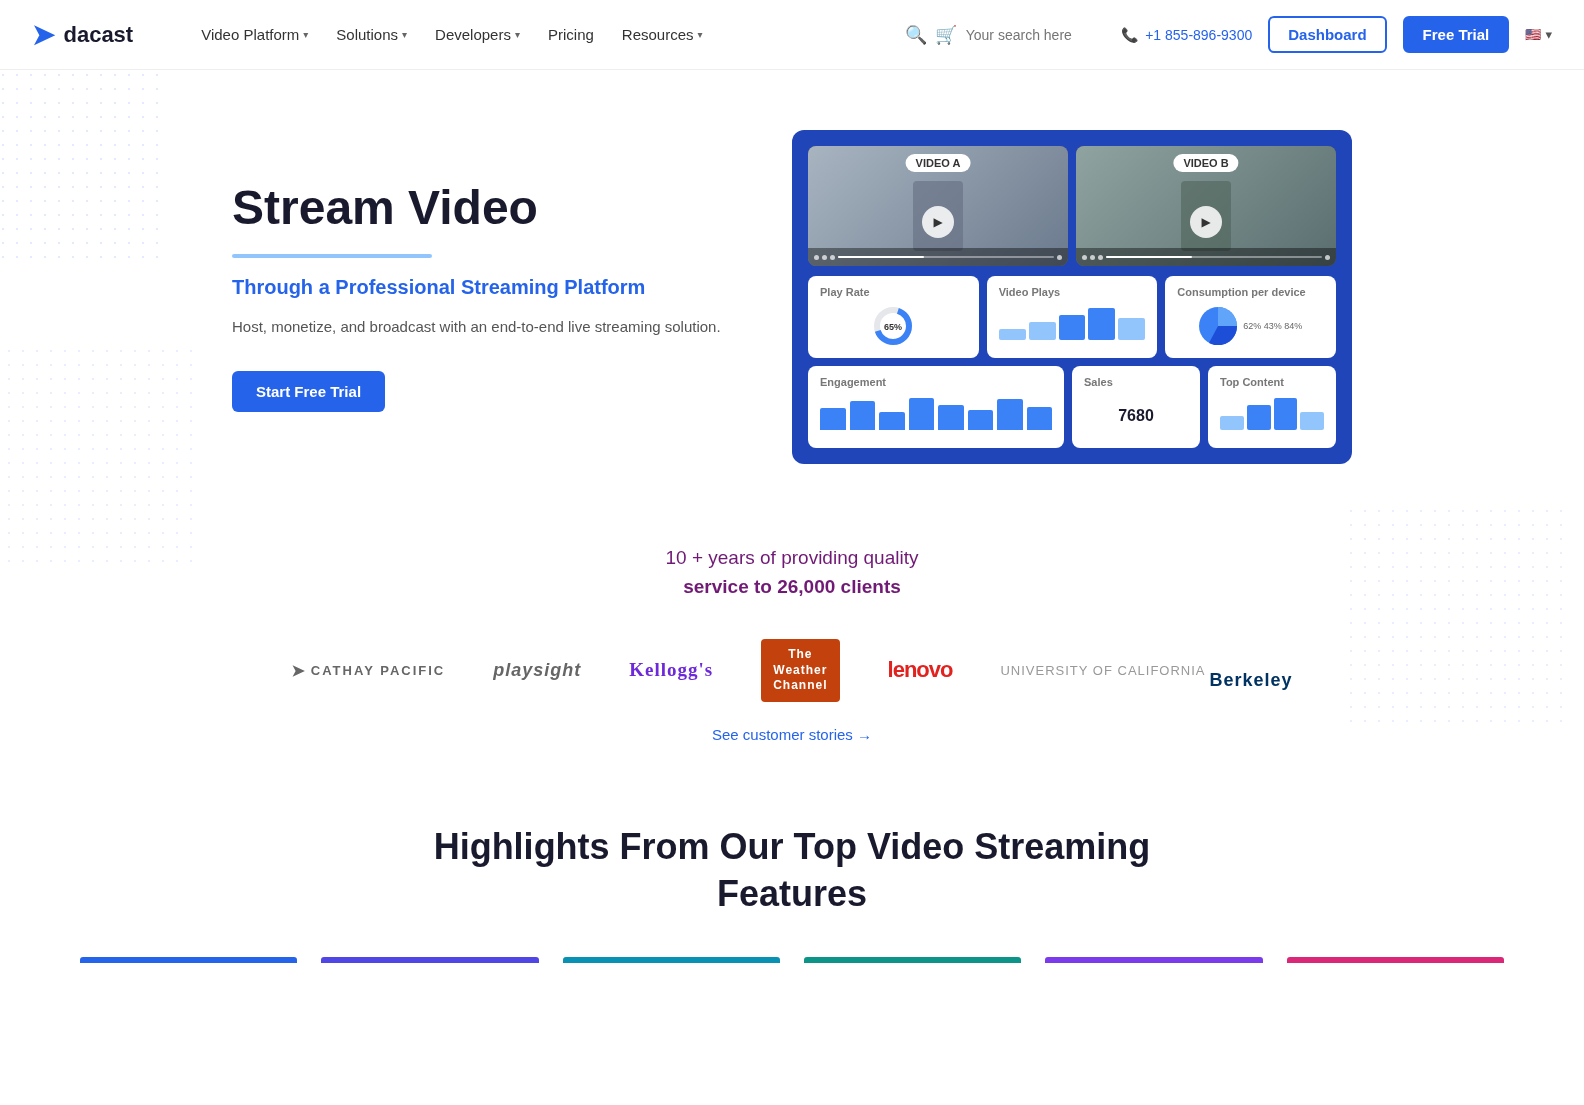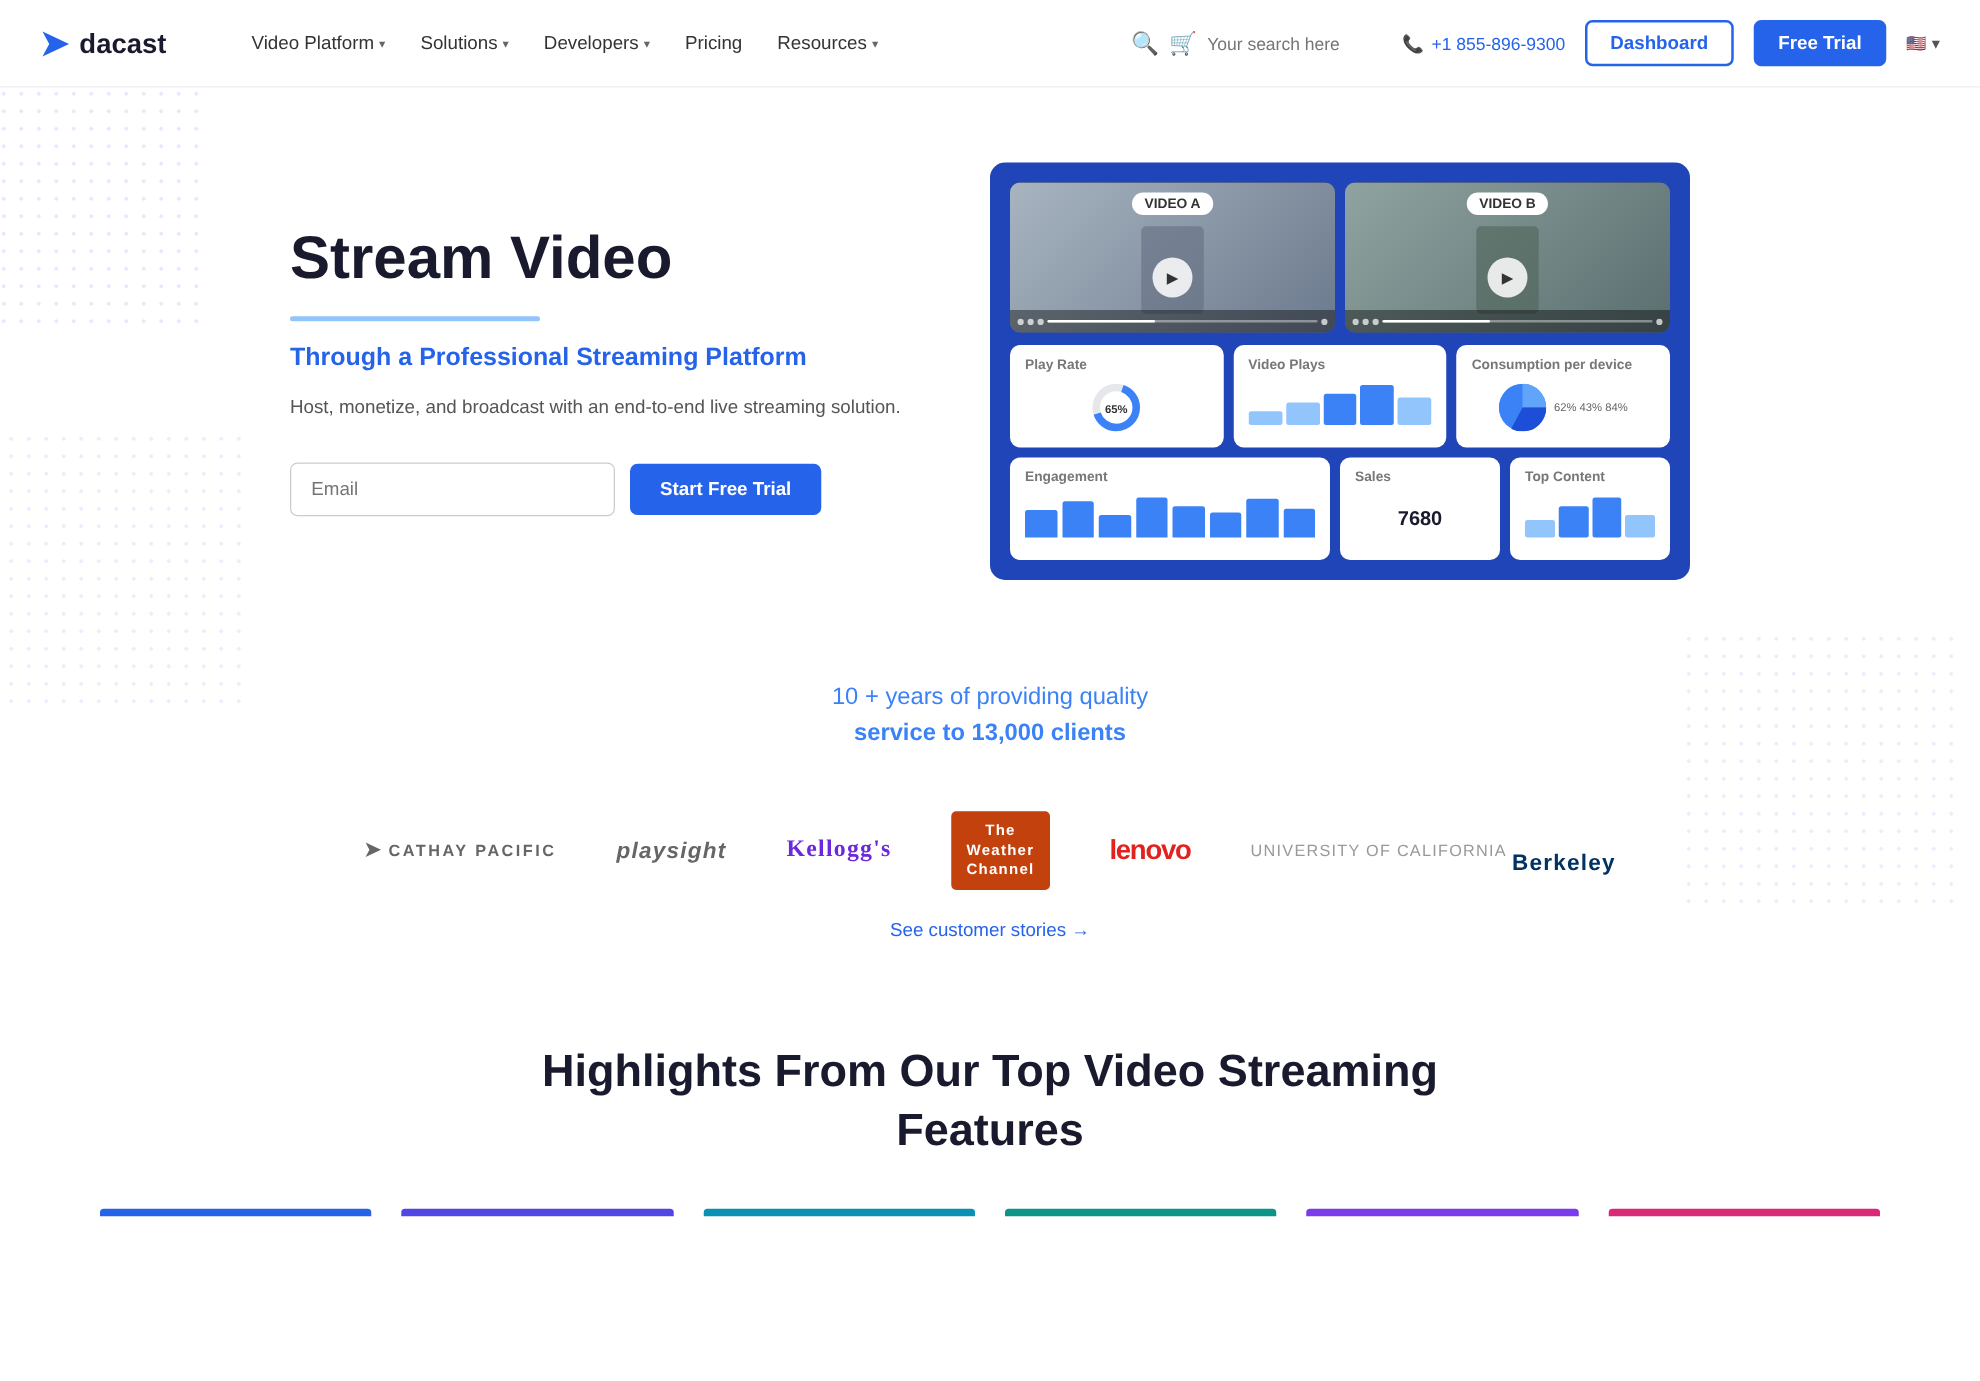--- a/index.html
+++ b/index.html
@@ -237,24 +237,24 @@
       right: 20px;
       width: 220px;
       height: 220px;
       background-image: radial-gradient(circle, #c7d2fe 1.5px, transparent 1.5px);
       background-size: 14px 14px;
       opacity: 0.4;
       pointer-events: none;
     }
     .clients-tagline {
       font-size: 19px;
-      color: #3b82f6;
+      color: #701a75;
       font-weight: 500;
       line-height: 1.5;
-      margin-bottom: 48px;
+      margin-bottom: 38px;
     }
     .clients-tagline strong { font-weight: 700; }
     .clients-logos {
       display: flex;
       align-items: center;
       justify-content: center;
       gap: 48px;
       flex-wrap: wrap;
       margin-bottom: 24px;
     }
@@ -392,21 +392,20 @@
 
   <div class="hero-left">
     <div class="hero-content">
       <h1 class="hero-title">Stream Video</h1>
       <div class="hero-title-underline"></div>
       <h2 class="hero-subtitle">
         <span>Through a Professional </span><span style="color:#2563eb; font-weight:600;">Streaming Platform</span>
       </h2>
       <p class="hero-description">Host, monetize, and broadcast with an end-to-end live streaming solution.</p>
       <div class="hero-form">
-        <input class="email-input" type="email" placeholder="Email" style="">
         <button class="btn-start-trial">Start Free Trial</button>
       </div>
     </div>
   </div>
 
   <div class="hero-right">
     <div class="video-panel">
 
       <div class="video-grid">
         <div class="video-thumb video-thumb-a">
@@ -519,21 +518,21 @@
         </div>
       </div>
     </div>
   </div>
 </section>
 
 <section class="clients-section">
   <div class="dot-pattern-tr"></div>
   <p class="clients-tagline">
     <span>10 + years of providing quality</span><br>
-    <strong>service to 13,000 clients</strong>
+    <strong>service to 26,000 clients</strong>
   </p>
   <div class="clients-logos">
     <div class="client-logo cathay">
       <span style="font-size:16px;">➤</span>
       CATHAY PACIFIC
     </div>
     <div class="client-logo playsight">playsight</div>
     <div class="client-logo kelloggs">Kellogg's</div>
     <div class="client-logo weather-channel">The<br>Weather<br>Channel</div>
     <div class="client-logo lenovo">lenovo</div>

